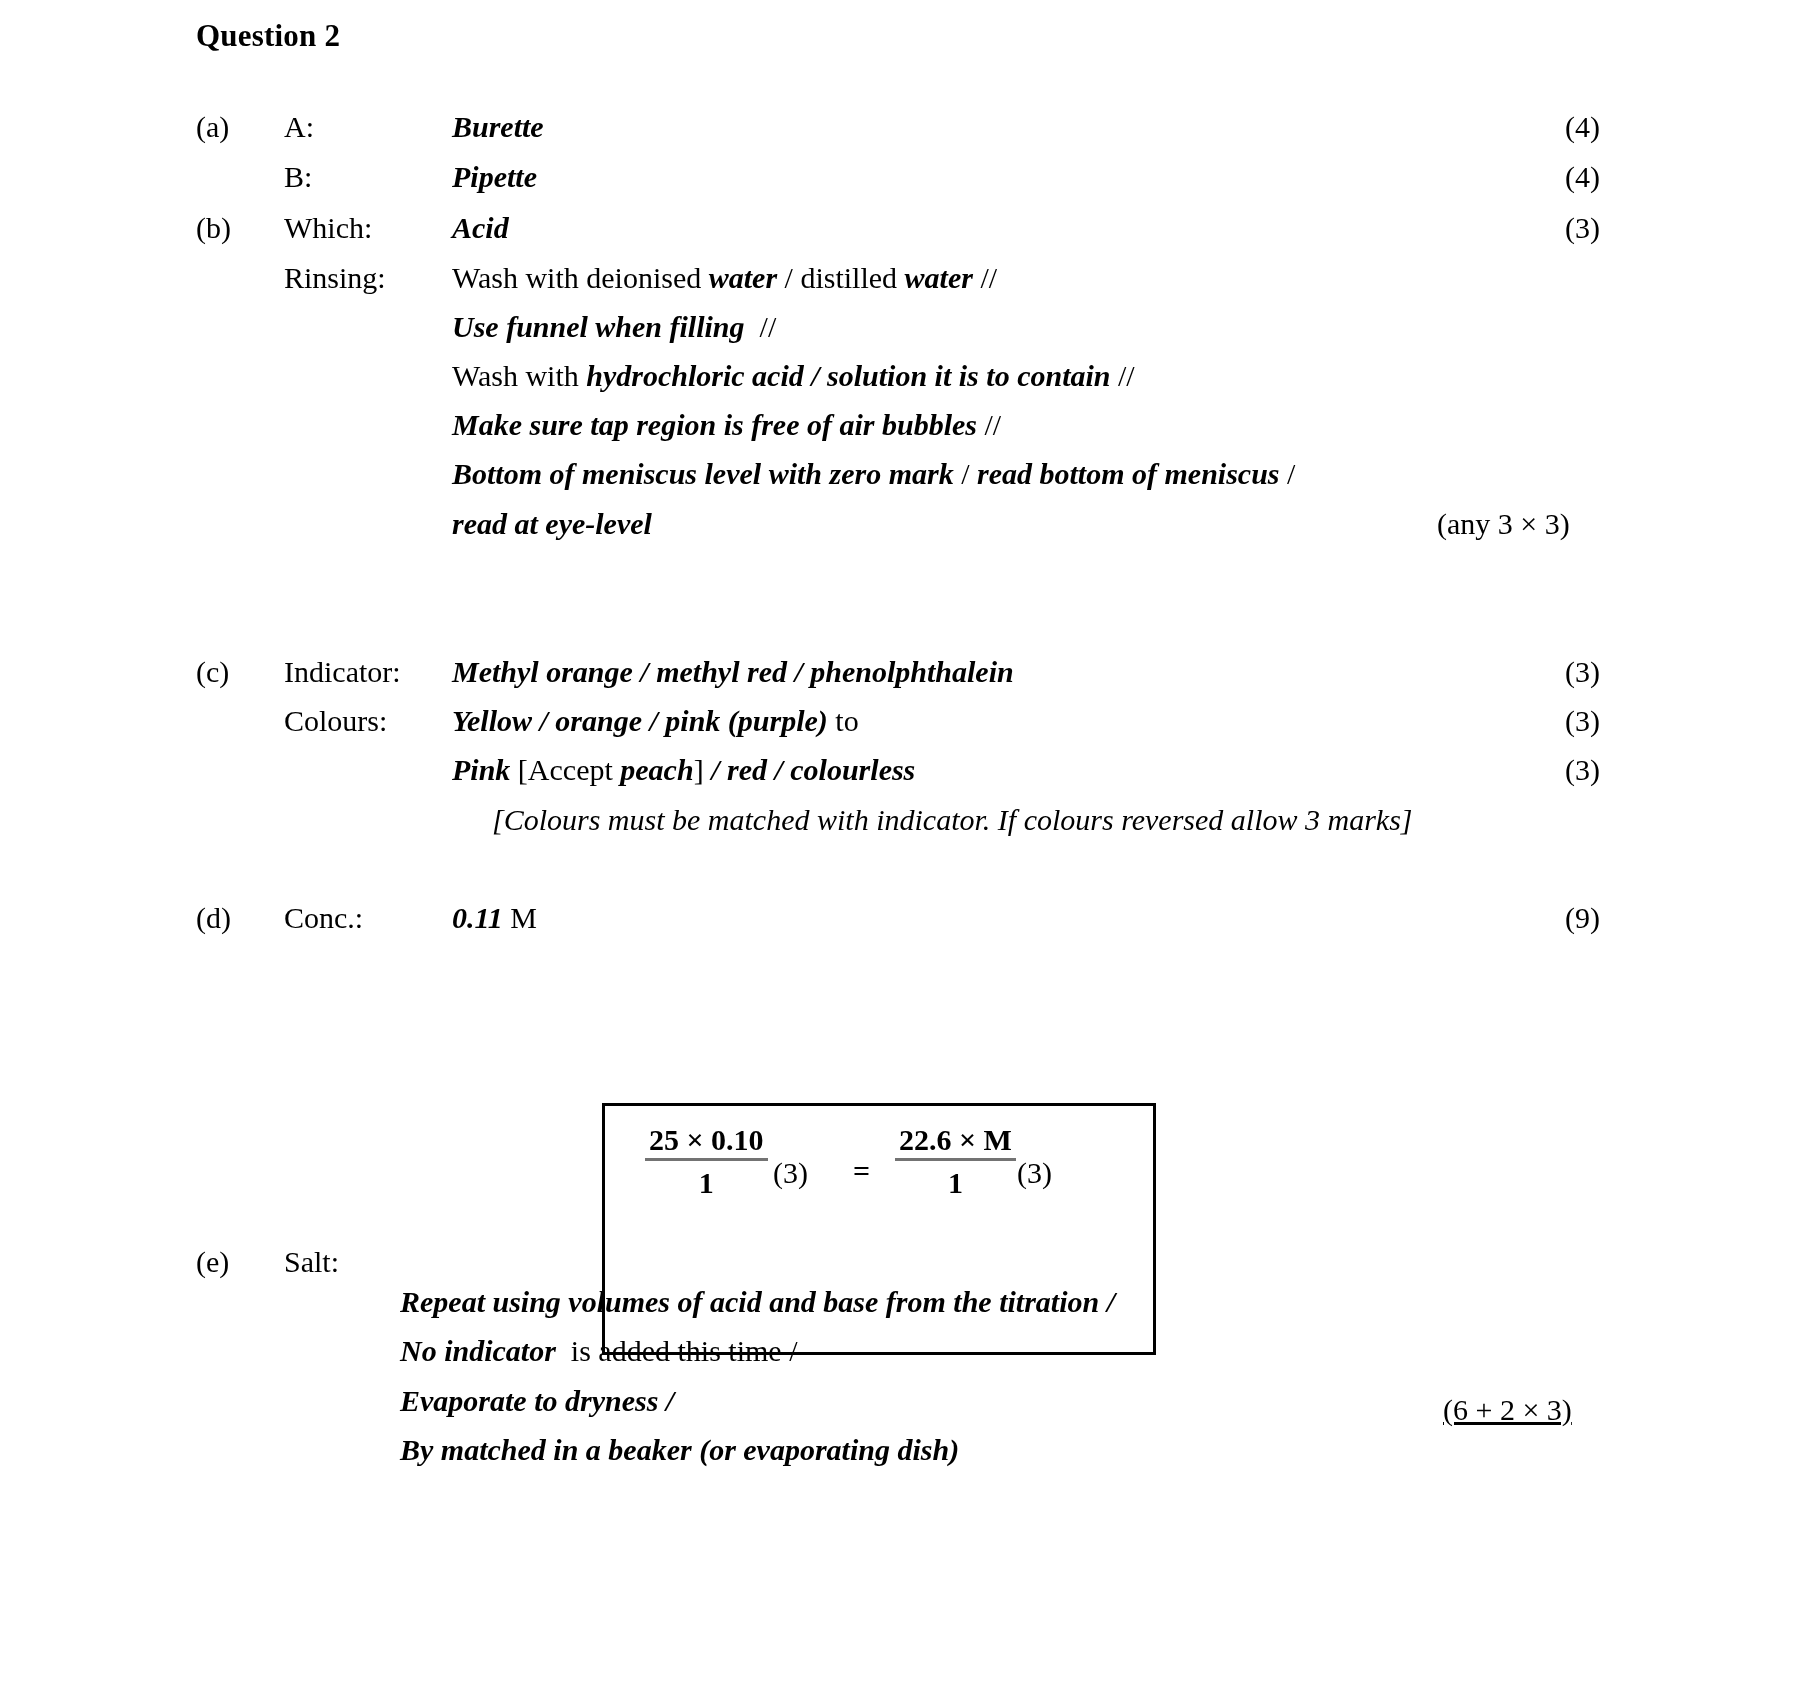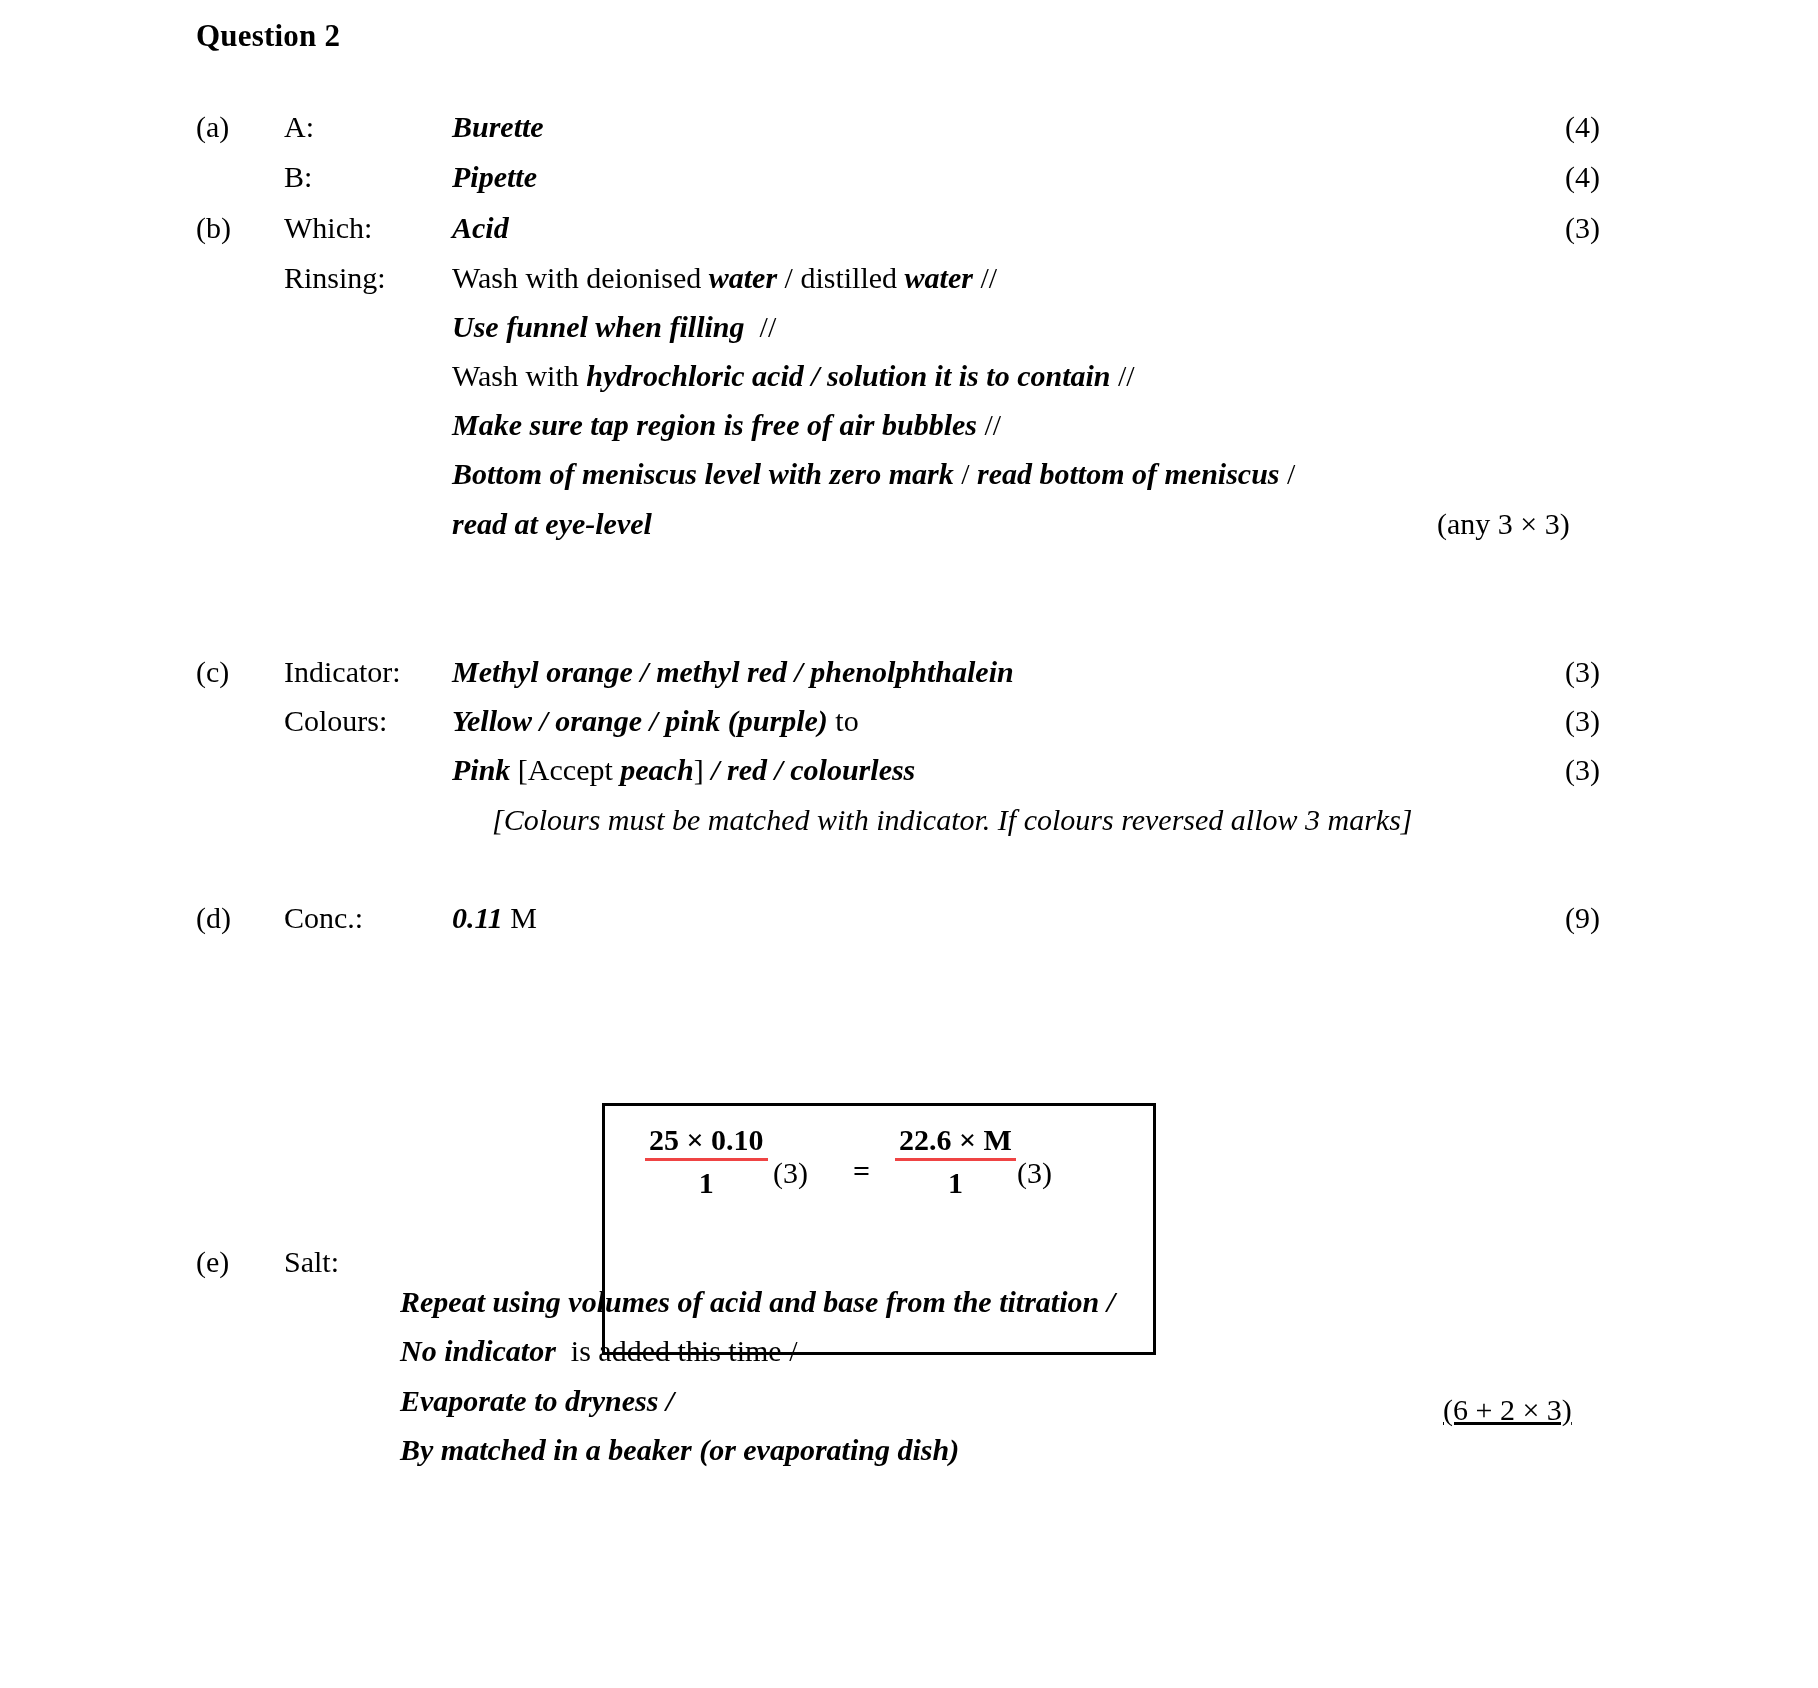--- a/index.html
+++ b/index.html
@@ -106,21 +106,21 @@
   }
   .frac {
     position: absolute;
     text-align: center;
     font-size: 30px;
     font-weight: bold;
     white-space: nowrap;
   }
   .frac .num {
     display: block;
-    border-bottom: 3px solid #ef4444;
+    border-bottom: 3px solid #737373;
     padding: 0 4px 2px 4px;
     line-height: 1.05;
   }
   .frac .den {
     display: block;
     padding-top: 6px;
     line-height: 1.05;
   }
   .frac-1 { left: 40px;  top: 18px;  }
   .frac-2 { left: 290px; top: 18px;  }

